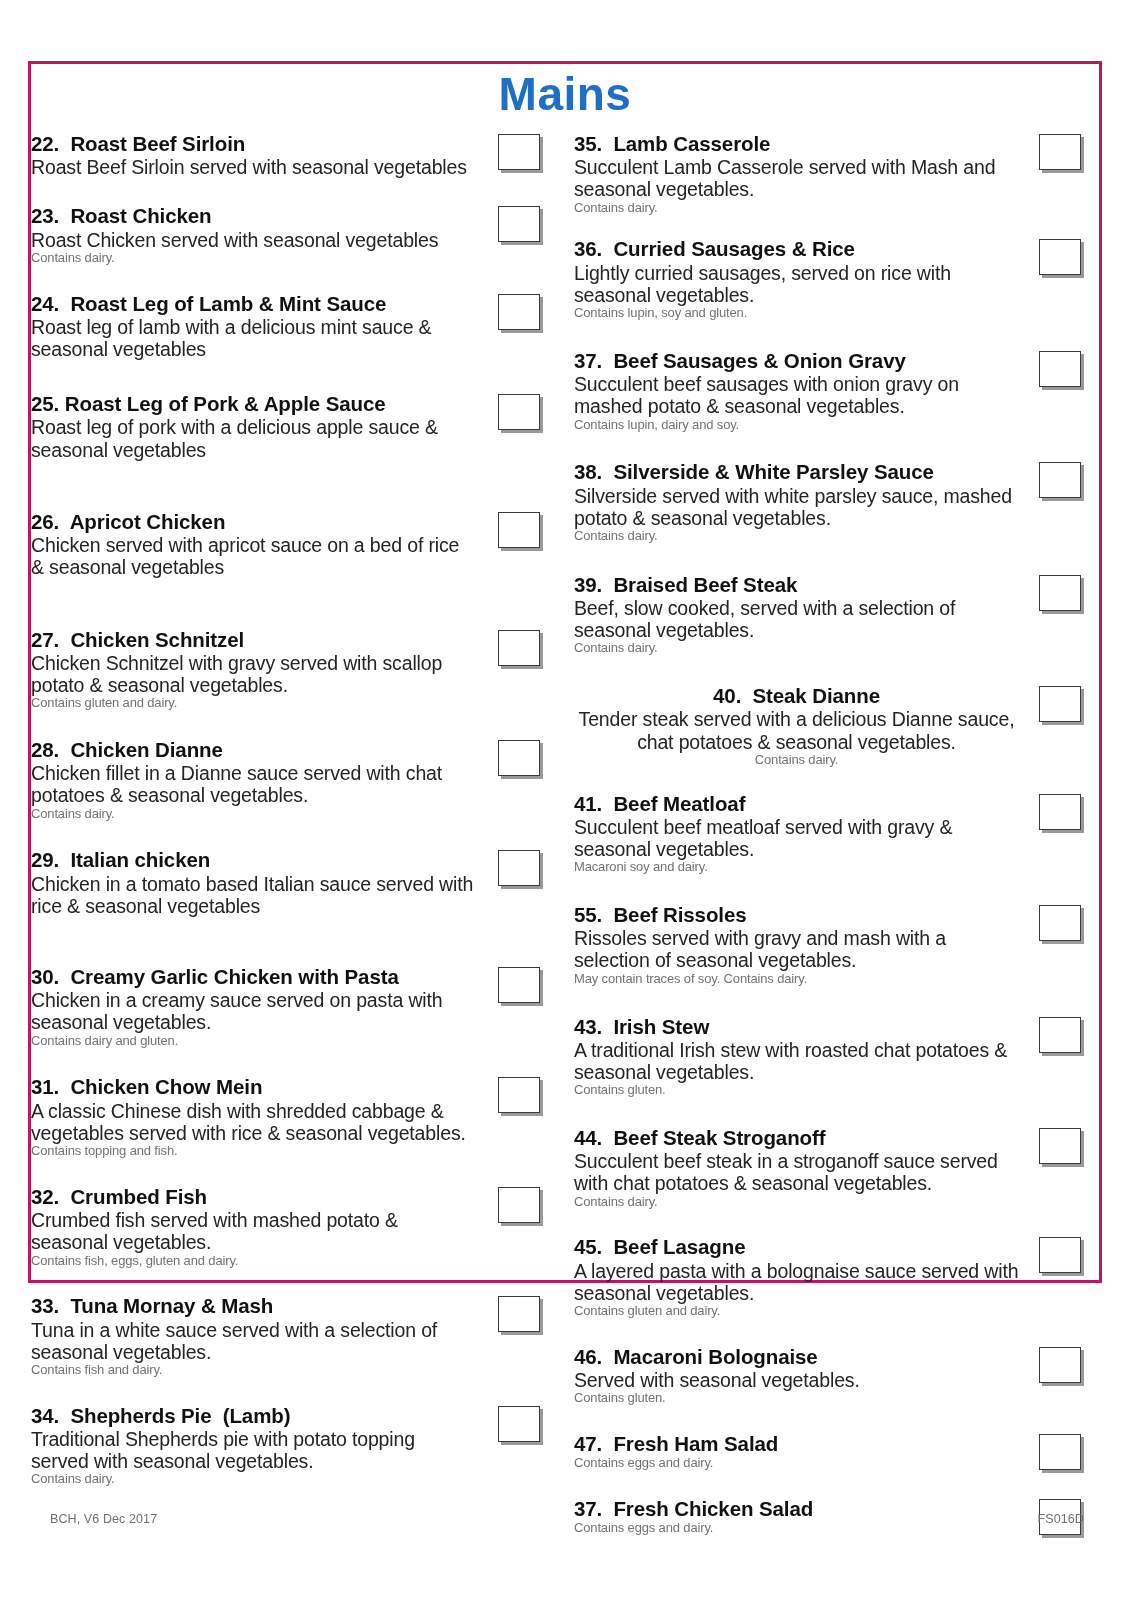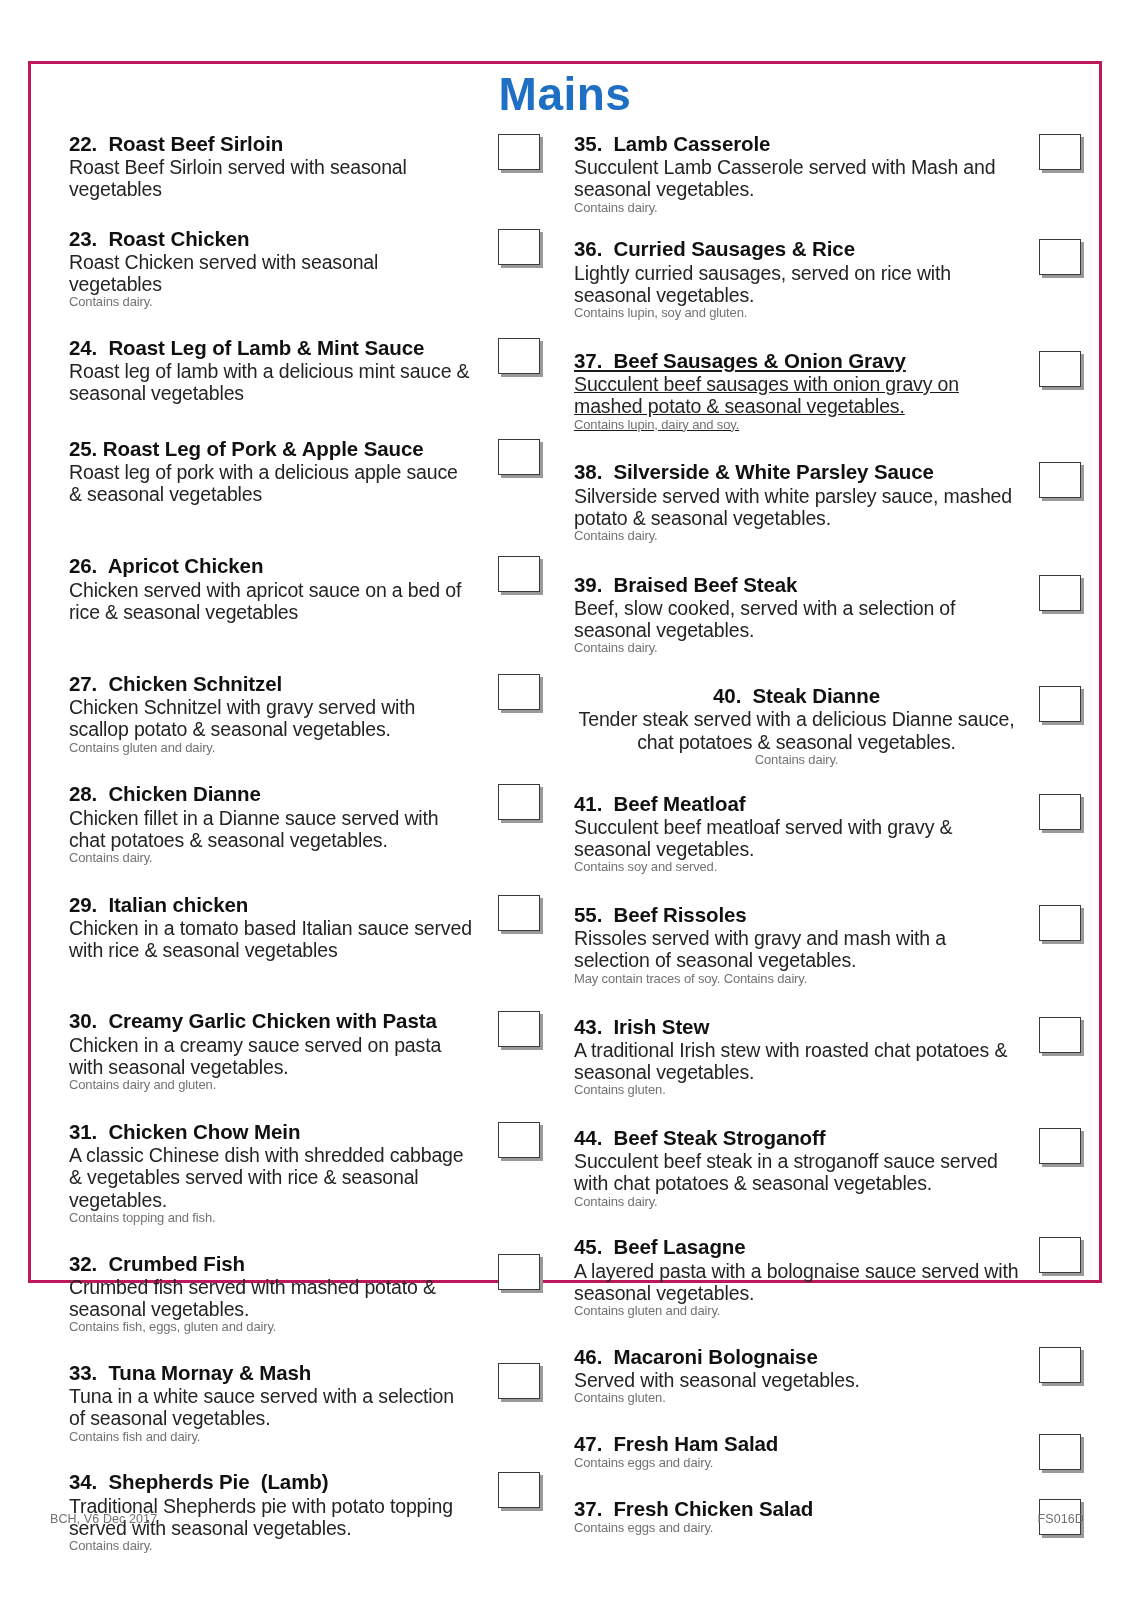--- a/index.html
+++ b/index.html
@@ -54,21 +54,20 @@
     height: 1396px;
     display: flex;
     box-sizing: border-box;
   }
   .col {
     position: relative;
     box-sizing: border-box;
   }
   .col-left {
     width: 524px;
-    padding-left: 38px;
     padding-right: 4px;
   }
   .col-right {
     width: 546px;
     padding-left: 20px;
     padding-right: 4px;
   }
   .item {
     position: relative;
     box-sizing: border-box;
@@ -247,21 +246,21 @@
             <div class="checkbox cb-right"></div>
           </div>
           <div class="item" style="margin-top: 22px;">
             <div class="item-body">
               <div class="item-title">36.  Curried Sausages &amp; Rice</div>
               <div class="item-desc">Lightly curried sausages, served on rice with seasonal vegetables.</div>
               <div class="item-allergen">Contains lupin, soy and gluten.</div>
             </div>
             <div class="checkbox cb-right"></div>
           </div>
-          <div class="item" style="margin-top: 28px; text-decoration: underline;">
+          <div class="item" style="margin-top: 28px;">
             <div class="item-body">
               <div class="item-title">37.  Beef Sausages &amp; Onion Gravy</div>
               <div class="item-desc">Succulent beef sausages with onion gravy on mashed potato &amp; seasonal vegetables.</div>
               <div class="item-allergen">Contains lupin, dairy and soy.</div>
             </div>
             <div class="checkbox cb-right"></div>
           </div>
           <div class="item" style="margin-top: 28px;">
             <div class="item-body">
               <div class="item-title">38.  Silverside &amp; White Parsley Sauce</div>
@@ -283,21 +282,21 @@
               <div class="item-title">40.  Steak Dianne</div>
               <div class="item-desc">Tender steak served with a delicious Dianne sauce, chat potatoes &amp; seasonal vegetables.</div>
               <div class="item-allergen">Contains dairy.</div>
             </div>
             <div class="checkbox cb-right"></div>
           </div>
           <div class="item" style="margin-top: 24px;">
             <div class="item-body">
               <div class="item-title">41.  Beef Meatloaf</div>
               <div class="item-desc">Succulent beef meatloaf served with gravy &amp; seasonal vegetables.</div>
-              <div class="item-allergen">Contains soy and served.</div>
+              <div class="item-allergen">Macaroni soy and dairy.</div>
             </div>
             <div class="checkbox cb-right"></div>
           </div>
           <div class="item" style="margin-top: 28px;">
             <div class="item-body">
               <div class="item-title">55.  Beef Rissoles</div>
               <div class="item-desc">Rissoles served with gravy and mash with a selection of seasonal vegetables.</div>
               <div class="item-allergen">May contain traces of soy. Contains dairy.</div>
             </div>
             <div class="checkbox cb-right"></div>

